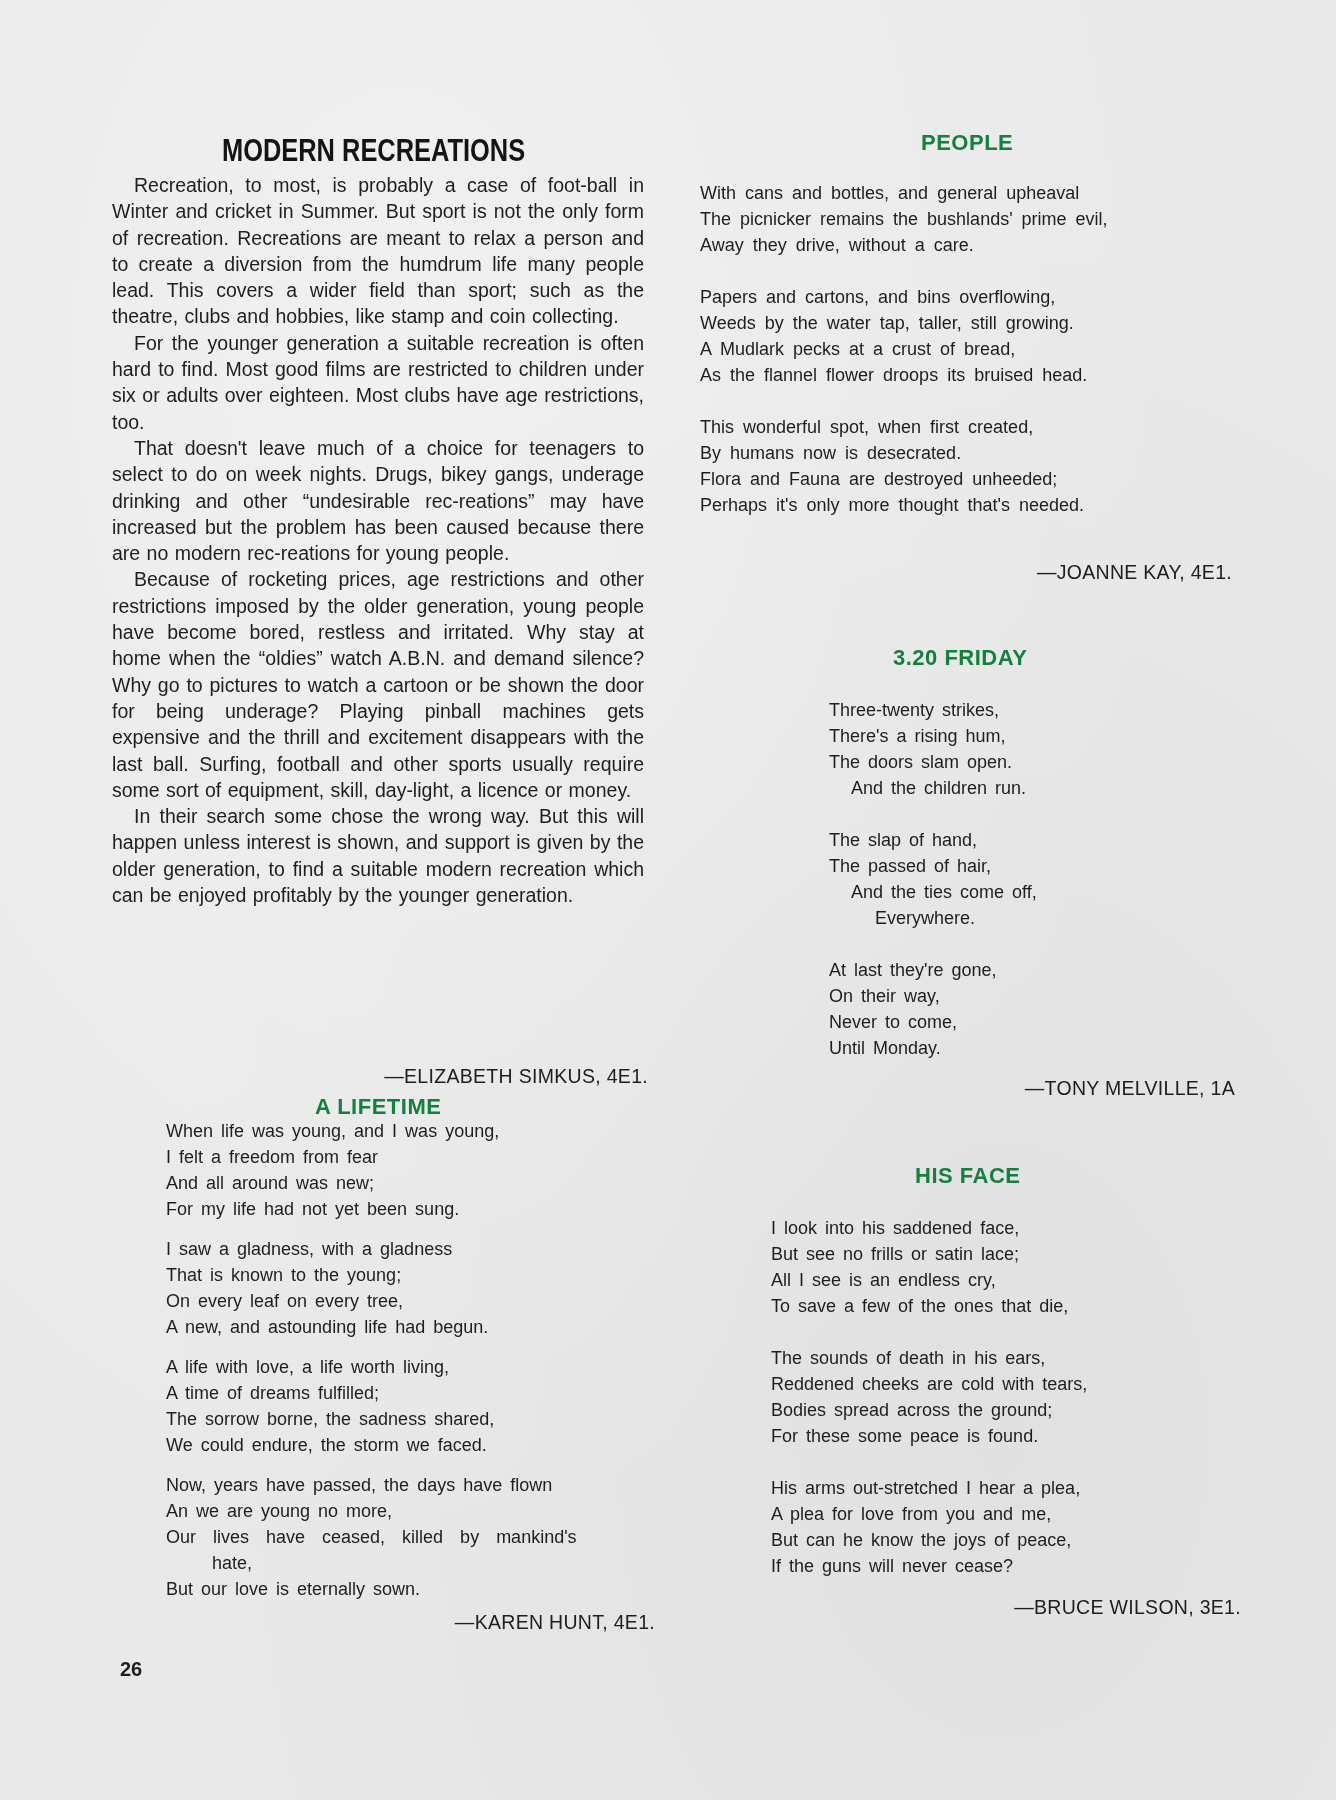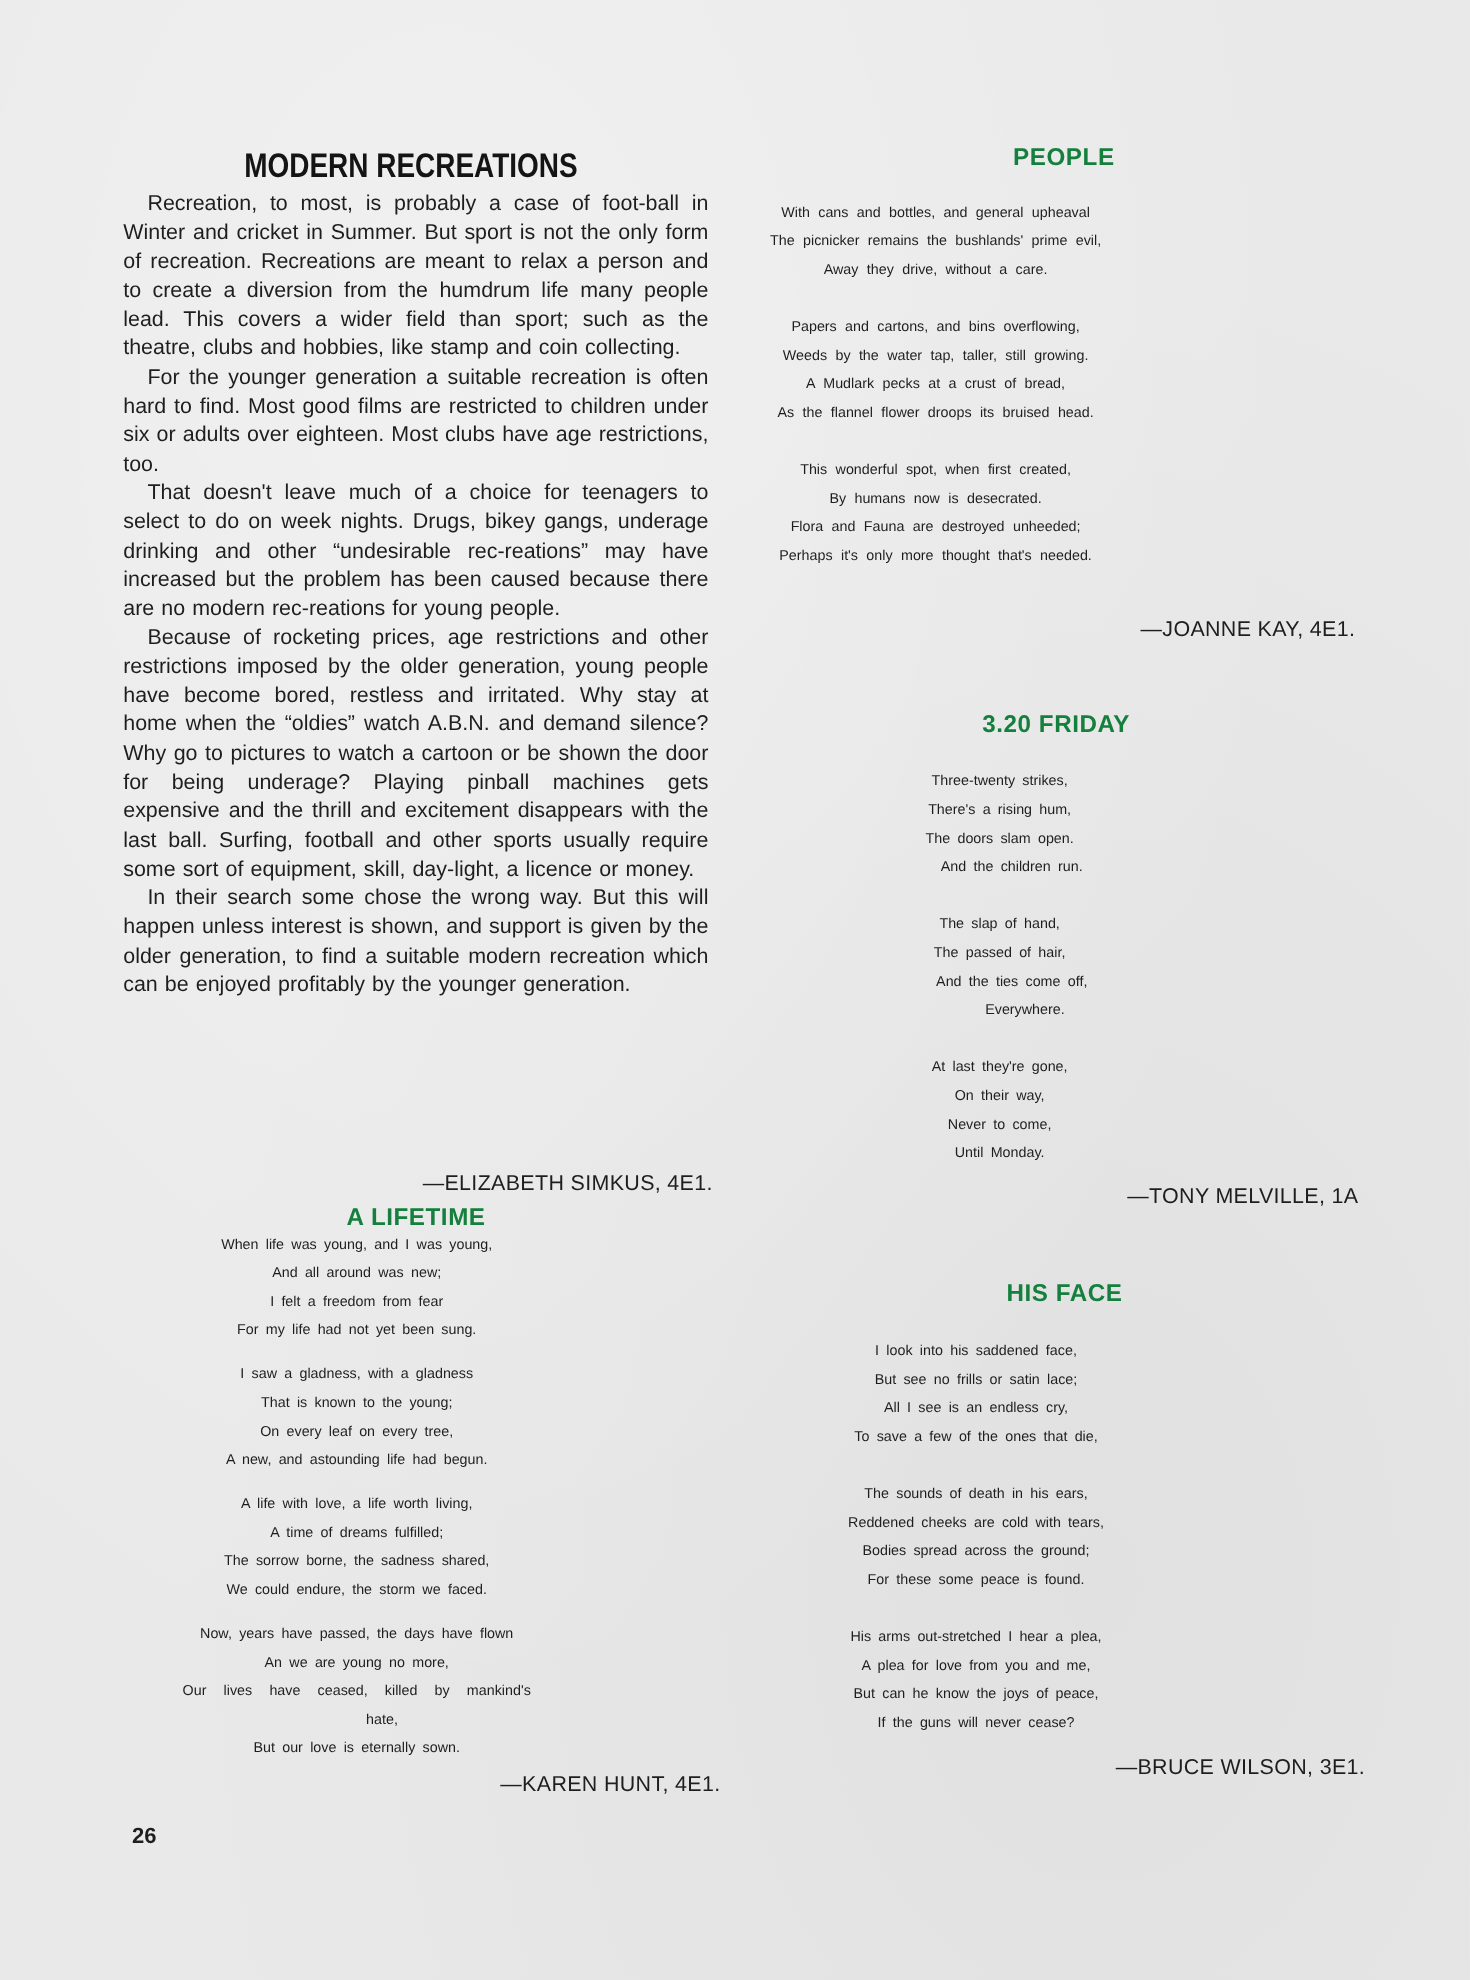--- a/index.html
+++ b/index.html
@@ -22,21 +22,21 @@
   .heading {
     font-weight: bold; font-size: 22px; color: #15803d; white-space: nowrap;
     letter-spacing: 0.5px;
   }
   .prose {
     font-size: 19.5px; line-height: 26.3px; text-align: justify;
     word-spacing: 1px;
   }
   .prose p { margin: 0; text-indent: 22px; }
   .prose p.first { text-indent: 22px; }
-  .verse { font-size: 13px; line-height: 26px; white-space: nowrap; word-spacing: 2px; text-align: center; }
+  .verse { font-size: 18px; line-height: 26px; white-space: nowrap; word-spacing: 2px; }
   .verse .line { display: block; }
   .verse .stanza { margin-bottom: 14px; }
   .verse.wide .stanza { margin-bottom: 26px; }
   .ind1 { padding-left: 22px; }
   .ind2 { padding-left: 46px; }
   .byline { font-size: 19.5px; white-space: nowrap; text-align: center; letter-spacing: 0.3px; }
   .pagenum { font-weight: bold; font-size: 20px; }
 </style>
 </head>
 <body>
@@ -49,22 +49,22 @@
   <p>That doesn't leave much of a choice for teenagers to select to do on week nights. Drugs, bikey gangs, underage drinking and other “undesirable rec-reations” may have increased but the problem has been caused because there are no modern rec-reations for young people.</p>
   <p>Because of rocketing prices, age restrictions and other restrictions imposed by the older generation, young people have become bored, restless and irritated. Why stay at home when the “oldies” watch A.B.N. and demand silence? Why go to pictures to watch a cartoon or be shown the door for being underage? Playing pinball machines gets expensive and the thrill and excitement disappears with the last ball. Surfing, football and other sports usually require some sort of equipment, skill, day-light, a licence or money.</p>
   <p>In their search some chose the wrong way. But this will happen unless interest is shown, and support is given by the older generation, to find a suitable modern recreation which can be enjoyed profitably by the younger generation.</p>
 </div>
 <div class="abs byline" style="right:688px; top:1065px;">—ELIZABETH SIMKUS, 4E1.</div>
 
 <div class="abs heading" style="left:315px; top:1094px;">A LIFETIME</div>
 <div class="abs verse" style="left:166px; top:1118px; word-spacing:3px;">
   <div class="stanza">
     <span class="line">When life was young, and I was young,</span>
+    <span class="line">I felt a freedom from fear</span>
     <span class="line">And all around was new;</span>
-    <span class="line">I felt a freedom from fear</span>
     <span class="line">For my life had not yet been sung.</span>
   </div>
   <div class="stanza">
     <span class="line">I saw a gladness, with a gladness</span>
     <span class="line">That is known to the young;</span>
     <span class="line">On every leaf on every tree,</span>
     <span class="line">A new, and astounding life had begun.</span>
   </div>
   <div class="stanza">
     <span class="line">A life with love, a life worth living,</span>

